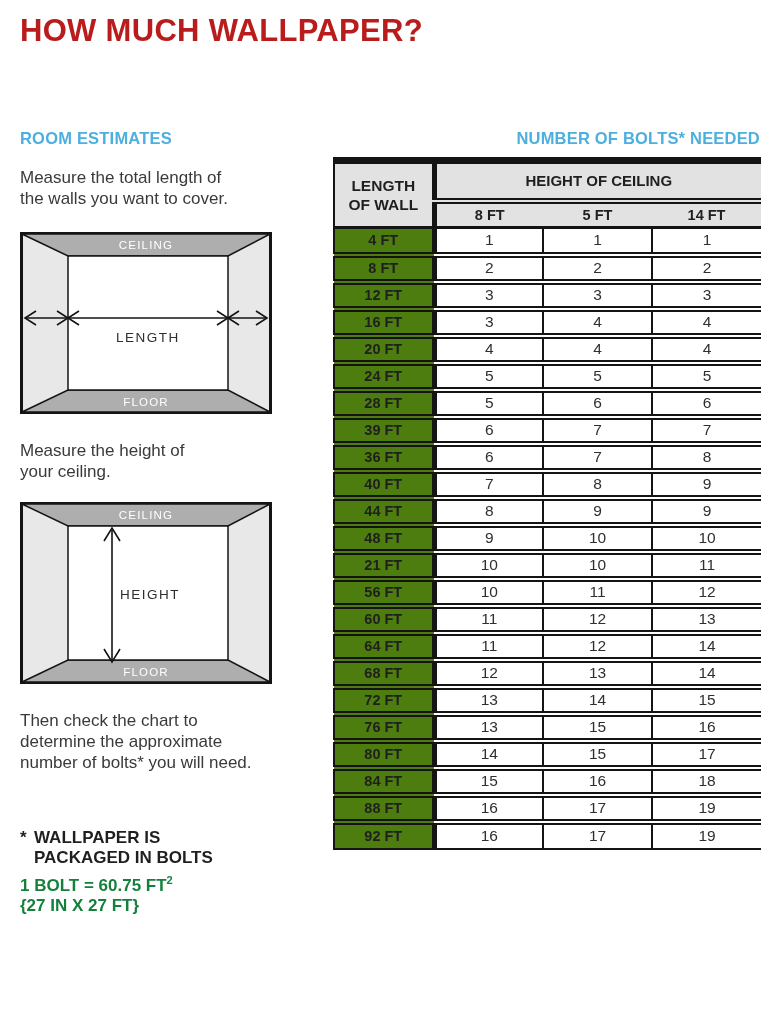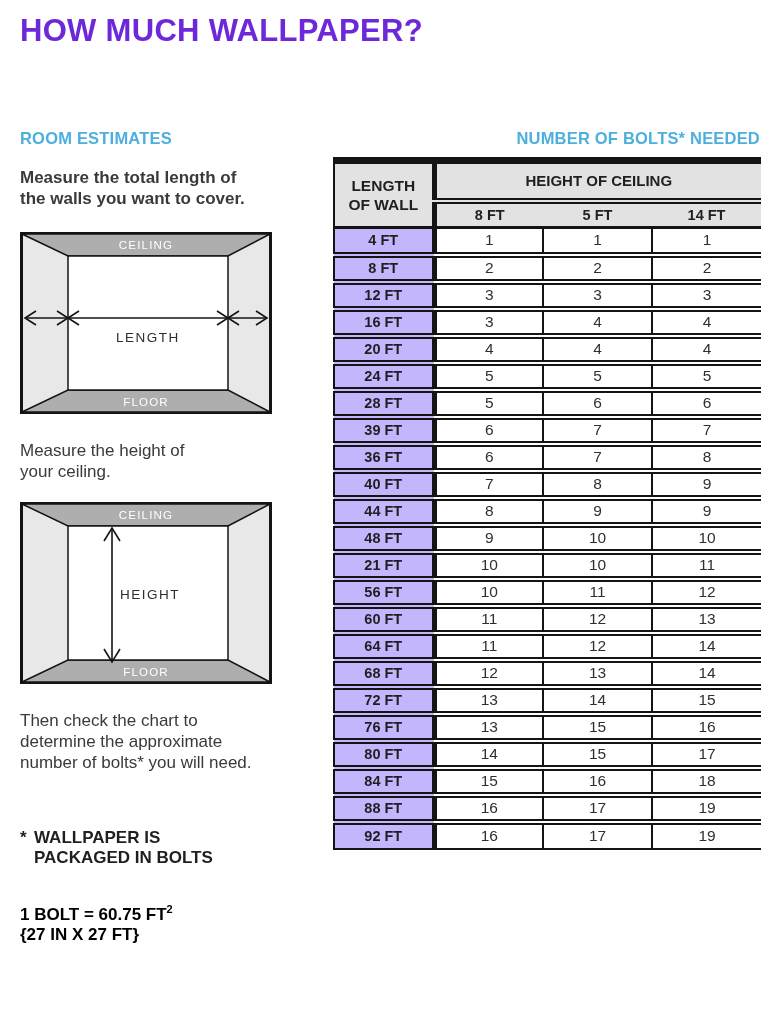--- a/index.html
+++ b/index.html
@@ -13,42 +13,42 @@
     color: #333333;
     overflow: hidden;
   }
   .pre { white-space: pre-line; }
 
   .page-title {
     position: absolute;
     left: 20px; top: 13px;
     font-size: 31px;
     font-weight: bold;
-    color: #6d28d9;
+    color: #b91c1c;
     letter-spacing: 0.3px;
   }
   .section-heading {
     position: absolute;
     top: 129px;
     font-size: 16.5px;
     font-weight: bold;
     color: #4DAFDE;
     letter-spacing: 0.2px;
   }
   #room-heading { left: 20px; text-align: center; }
   #bolts-heading { left: 333px; width: 427px; text-align: right; }
 
   .step-text {
     position: absolute;
     left: 20px;
     font-size: 17px;
     line-height: 21px;
     color: #3a3a3a;
   }
-  #step1 { top: 167px; font-weight: bold; }
+  #step1 { top: 167px; }
   #step2 { top: 440px; }
   #step3 { top: 710px; }
 
   .diagram { position: absolute; left: 20px; }
   #diagram1 { top: 232px; }
   #diagram2 { top: 502px; }
   .diagram text { font-family: "Liberation Sans", sans-serif; }
   .band-label { font-size: 11.5px; letter-spacing: 1.2px; fill: #ffffff; }
   .measure-label { font-size: 13.5px; letter-spacing: 1.5px; fill: #2e2e2e; }
 
@@ -62,22 +62,21 @@
     padding-left: 14px;
   }
   .footnote .star { position: absolute; left: 0; top: 0; }
 
   .bolt-info {
     position: absolute;
     left: 20px; top: 876px;
     font-size: 17px;
     line-height: 20px;
     font-weight: bold;
-    color: #000000;
-    margin-top: 29px;
+    color: #15803d;
   }
   .bolt-info sup { font-size: 11px; vertical-align: super; line-height: 0; }
 
   .bolts-table {
     position: absolute;
     left: 333px; top: 157px;
     width: 427px;
     border-collapse: collapse;
     table-layout: fixed;
     border-top: 7px solid #141414;
@@ -103,21 +102,21 @@
     font-weight: bold;
   }
   th.sub {
     height: 27px;
     border-bottom: 3px solid #141414;
     font-size: 14.5px;
     font-weight: bold;
   }
   .bolts-table td { height: 27px; border-bottom: 6px double #141414; }
   td.label {
-    background: #c4b5fd;
+    background: #4d7c0f;
     border-right: 5px solid #141414;
     font-weight: bold;
     font-size: 14.5px;
     color: #1f1f1f;
   }
   td.val { font-size: 15.5px; color: #2f2f2f; background: #ffffff; }
   td.val + td.val { border-left: 2px solid #141414; }
   .bolts-table tbody tr:last-child td { border-bottom: 2px solid #141414; }
 </style>
 </head>

